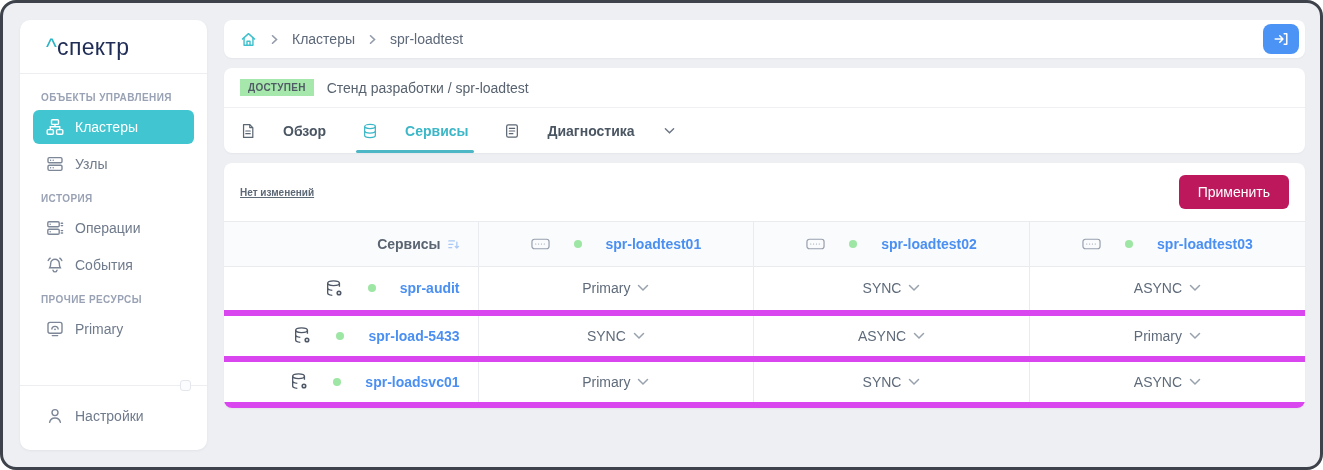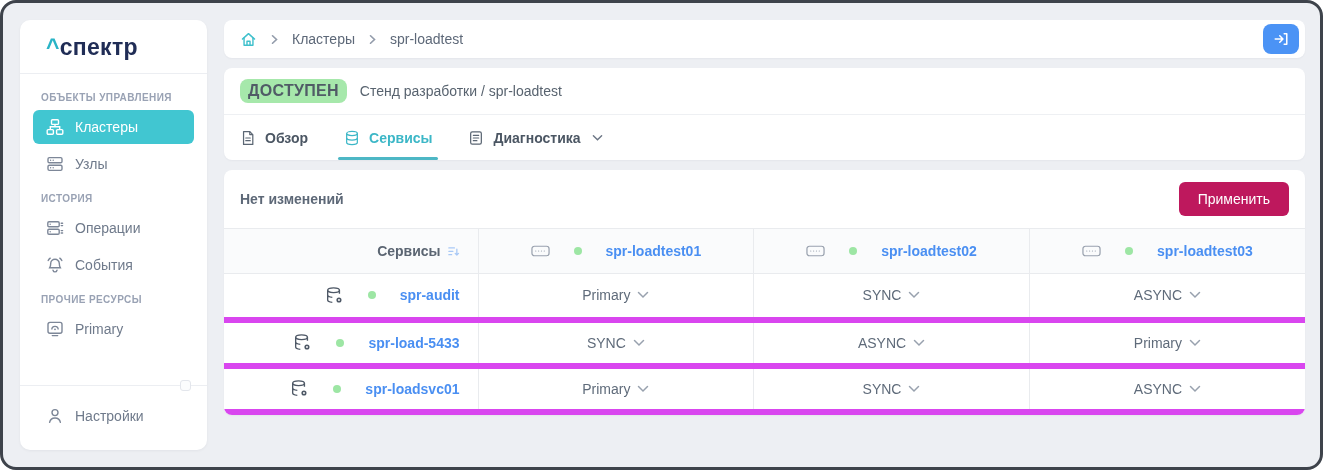--- a/index.html
+++ b/index.html
@@ -9,21 +9,21 @@
     border: 3px solid #3e434b; border-radius: 16px;
     background: #edeff3; overflow: hidden;
     display: flex; padding: 17px 15px 17px 17px; gap: 17px;
   }
   
   .sidebar {
     width: 187px; flex-shrink: 0; background: #fff; border-radius: 10px;
     box-shadow: 0 1px 3px rgba(16,24,40,.05);
     display: flex; flex-direction: column; overflow: hidden;
   }
-  .logo { padding: 14px 10px 12px 26px; border-bottom: 1px solid #eceef2; font-size: 23px; font-weight: bold; letter-spacing: .3px; }
+  .logo { padding: 14px 10px 12px 26px; border-bottom: 1px solid #eceef2; font-size: 23px; font-weight: normal; letter-spacing: .3px; }
   .logo .caret { color: #2ab4c6; }
   .logo .word { color: #202d56; }
   nav { flex: 1; padding: 6px 13px 0 13px; }
   .section-label { font-size: 10px; font-weight: bold; color: #99a2b4; letter-spacing: .4px; margin: 12px 8px 7px 8px; }
   .nav-item {
     display: flex; align-items: center; gap: 11px;
     padding: 8px 8px 8px 13px; margin: 3px 0; border-radius: 6px;
     font-size: 14px; color: #6f7a8b; cursor: pointer; line-height: 18px;
   }
   .nav-item .svg-icon { color: #7d8798; }
@@ -45,35 +45,35 @@
   .crumb.link { cursor: pointer; }
   .bc-chev { color: #939cab; display: flex; }
   .home { color: #3fc0cc; display: flex; cursor: pointer; }
   .login-btn {
     margin-left: auto; width: 36px; height: 30px; border: none; border-radius: 8px;
     background: #4b93f5; color: #fff; display: flex; align-items: center; justify-content: center; cursor: pointer;
   }
   
   .info-row { display: flex; align-items: center; gap: 13px; padding: 11px 16px; border-bottom: 1px solid #eef0f3; }
   .badge {
-    background: #a6e8ab; color: #505b66; font-size: 16px; font-weight: bold;
-    padding: 3px 8px; border-radius: 8px; letter-spacing: .3px;
+    background: #a6e8ab; color: #505b66; font-size: 10px; font-weight: bold;
+    padding: 3px 8px; border-radius: 0; letter-spacing: .3px;
   }
   .info-title { font-size: 14px; color: #58636f; }
   .tabs { display: flex; align-items: stretch; padding: 0 16px; gap: 36px; height: 45px; }
-  .tab { display: flex; align-items: center; gap: 9px; font-size: 14px; font-weight: bold; color: #4b5663; position: relative; cursor: pointer; }
+  .tab { display: flex; align-items: center; gap: 27px; font-size: 14px; font-weight: bold; color: #4b5663; position: relative; cursor: pointer; }
   .tab .svg-icon { color: #5b6673; }
   .tab.active { color: #3cb7c7; }
   .tab.active .svg-icon { color: #3cb7c7; }
   .tab.active::after { content: ""; position: absolute; left: -6px; right: -6px; bottom: 0; height: 3px; background: #4db7c5; border-radius: 2px; }
   .tab .tab-chev { color: #6b7584; margin-left: 2px; }
   
   .table-card { overflow: hidden; }
   .toolbar { display: flex; align-items: center; justify-content: space-between; padding: 12px 16px; }
-  .status-text { font-size: 14px; font-weight: bold; color: #5d6877; }
+  .status-text { font-size: 10px; font-weight: bold; color: #5d6877; text-decoration: underline; }
   .apply-btn { background: #be185d; color: #fff; border: none; border-radius: 6px; padding: 9px 19px; font-size: 14px; font-family: "Liberation Sans", sans-serif; cursor: not-allowed; }
   table { width: 100%; border-collapse: collapse; table-layout: fixed; font-size: 14px; }
   col.c-svc { width: 23.5%; }
   thead th { background: #fafbfc; height: 45px; font-weight: bold; color: #5b6572; border-top: 1px solid #e9ebee; border-bottom: 1px solid #e9ebee; }
   th + th, td + td { border-left: 1px solid #e9ebee; }
   tbody td { height: 46px; border-bottom: 6px solid #d946ef; background: #fff; }
   .svc-h { text-align: right; padding-right: 18px; }
   .sort-wrap { display: inline-flex; align-items: center; gap: 6px; }
   .sort-icon { color: #a9c9f6; display: flex; cursor: pointer; }
   .host-wrap, .svc-wrap { display: flex; align-items: center; justify-content: center; gap: 24px; }

